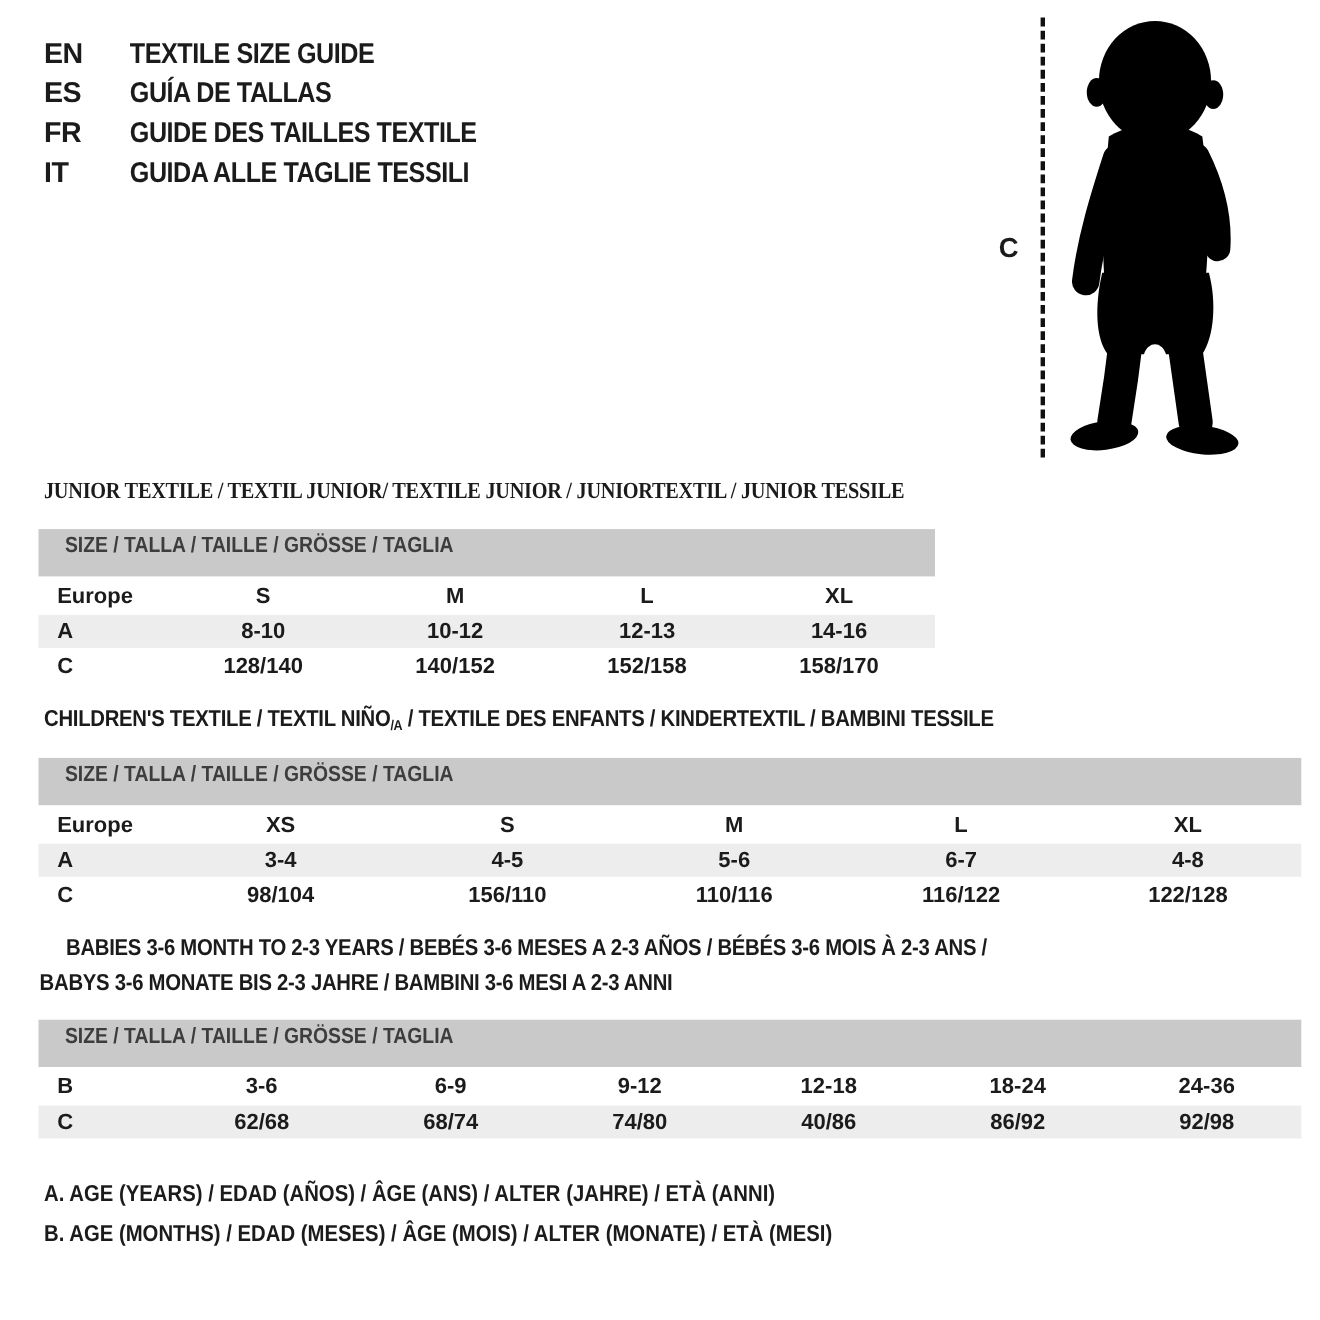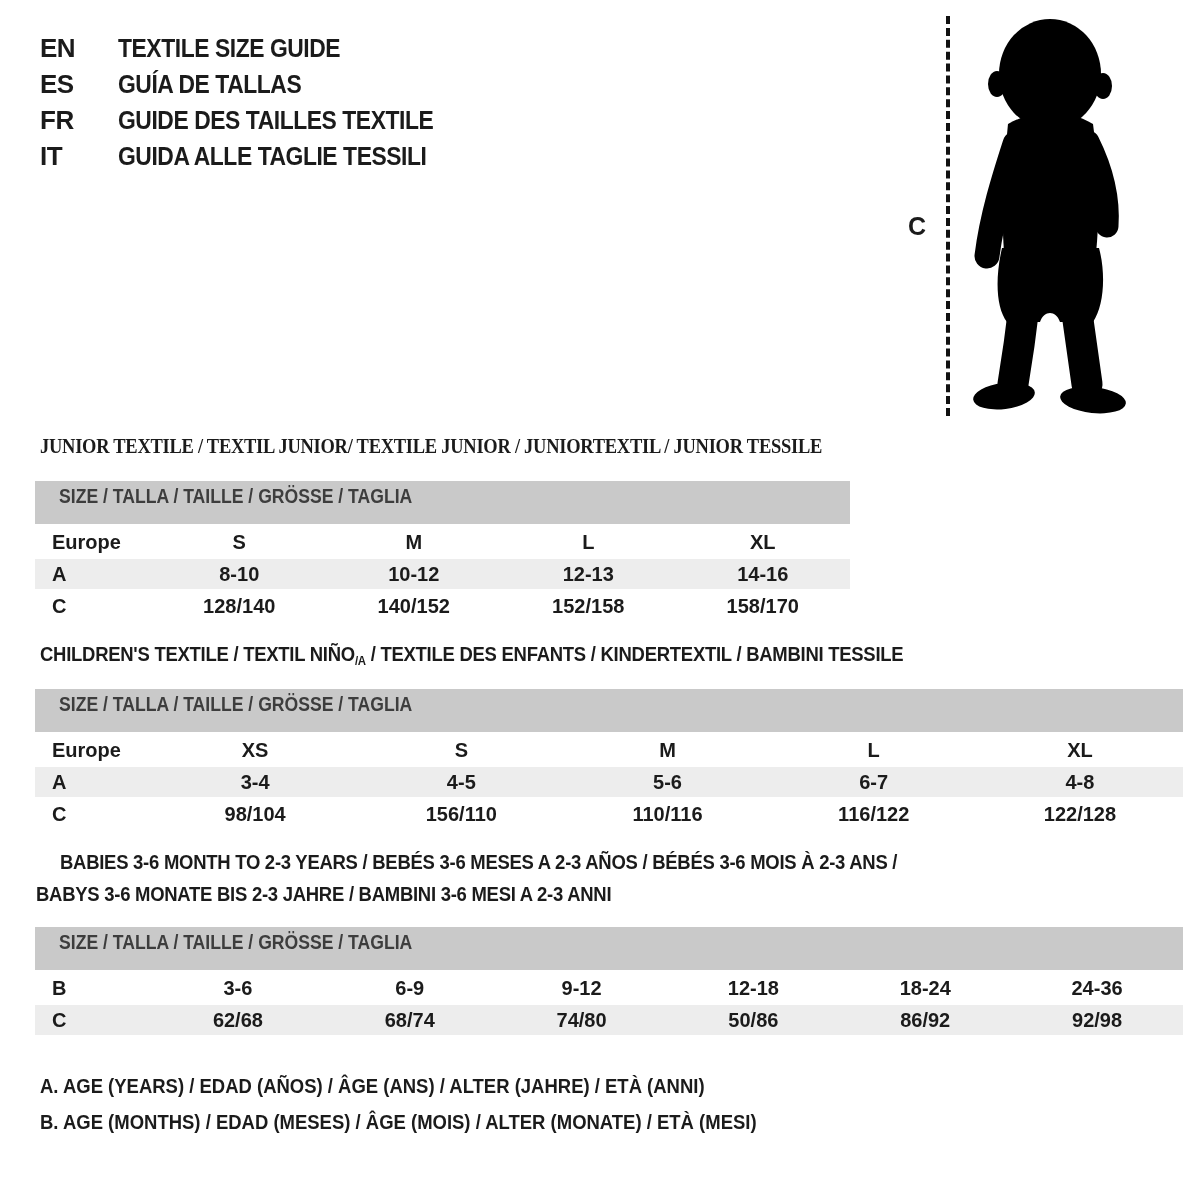--- a/index.html
+++ b/index.html
@@ -167,21 +167,21 @@
     <div class="cell">9-12</div>
     <div class="cell">12-18</div>
     <div class="cell">18-24</div>
     <div class="cell">24-36</div>
   </div>
   <div class="trow alt">
     <div class="cell lbl">C</div>
     <div class="cell">62/68</div>
     <div class="cell">68/74</div>
     <div class="cell">74/80</div>
-    <div class="cell">50/86</div>
+    <div class="cell">40/86</div>
     <div class="cell">86/92</div>
     <div class="cell">92/98</div>
   </div>
 </div>
 
 <div class="abs" style="left:40px; top:1068px;">
   <div class="legend-line">
     <span class="cond">A. AGE (YEARS) / EDAD (AÑOS) / ÂGE (ANS) / ALTER (JAHRE) / ETÀ (ANNI)</span>
   </div>
   <div class="legend-line">

